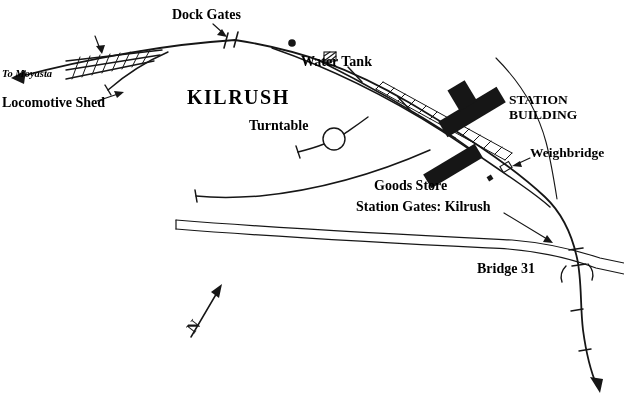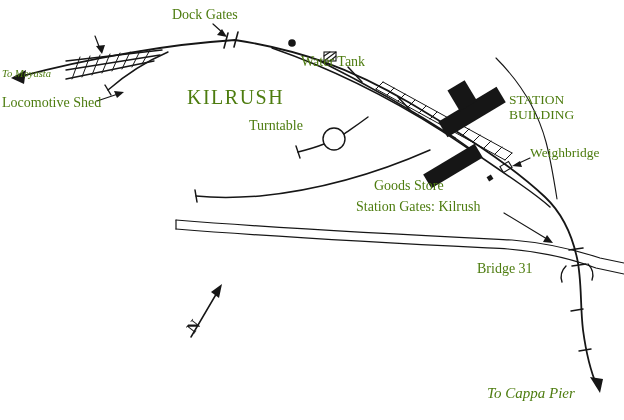--- a/index.html
+++ b/index.html
@@ -1,19 +1,19 @@
 <!DOCTYPE html>
 <html><head>
 <meta charset="utf-8">
 <style>
   html,body{margin:0;padding:0;background:#ffffff;}
   #stage{position:relative;width:624px;height:420px;background:#ffffff;overflow:hidden;
          font-family:"Liberation Serif",serif;color:#111;}
   #stage svg{position:absolute;left:0;top:0;}
-  .label{position:absolute;font-weight:400;white-space:nowrap;color:#4d7c0f;
+  .label{position:absolute;font-weight:700;white-space:nowrap;color:#000000;
          font-family:"Liberation Serif",serif;}
   .italic{font-style:italic;}
   .lbl-sm{font-size:10.5px;}
   .lbl{font-size:14px;}
   .lbl-md{font-size:13.5px;}
   .lbl-big{font-size:20px;letter-spacing:1.5px;}
   .wrap{white-space:normal;line-height:1.12;}
 </style>
 </head>
 <body>
@@ -160,14 +160,13 @@
   <div class="label lbl" style="left:301px;top:27px;margin-top:27px;">Water Tank</div>
   <div class="label lbl-sm italic" style="left:2px;top:68px;">To Moyasta</div>
   <div class="label lbl" style="left:2px;top:95px;">Locomotive Shed</div>
   <div class="label lbl-big" style="left:187px;top:86px;">KILRUSH</div>
   <div class="label lbl" style="left:249px;top:118px;">Turntable</div>
   <div class="label lbl-md wrap" style="left:509px;top:92px;width:92px;">STATION BUILDING</div>
   <div class="label lbl" style="left:374px;top:178px;">Goods Store</div>
   <div class="label lbl-md" style="left:530px;top:145px;">Weighbridge</div>
   <div class="label lbl" style="left:356px;top:199px;">Station Gates: Kilrush</div>
   <div class="label lbl" style="left:477px;top:261px;">Bridge 31</div>
-  <div class="label italic" style="left:487px;top:385px;font-size:15px;">To Cappa Pier</div>
 </div>
 
 </body></html>

